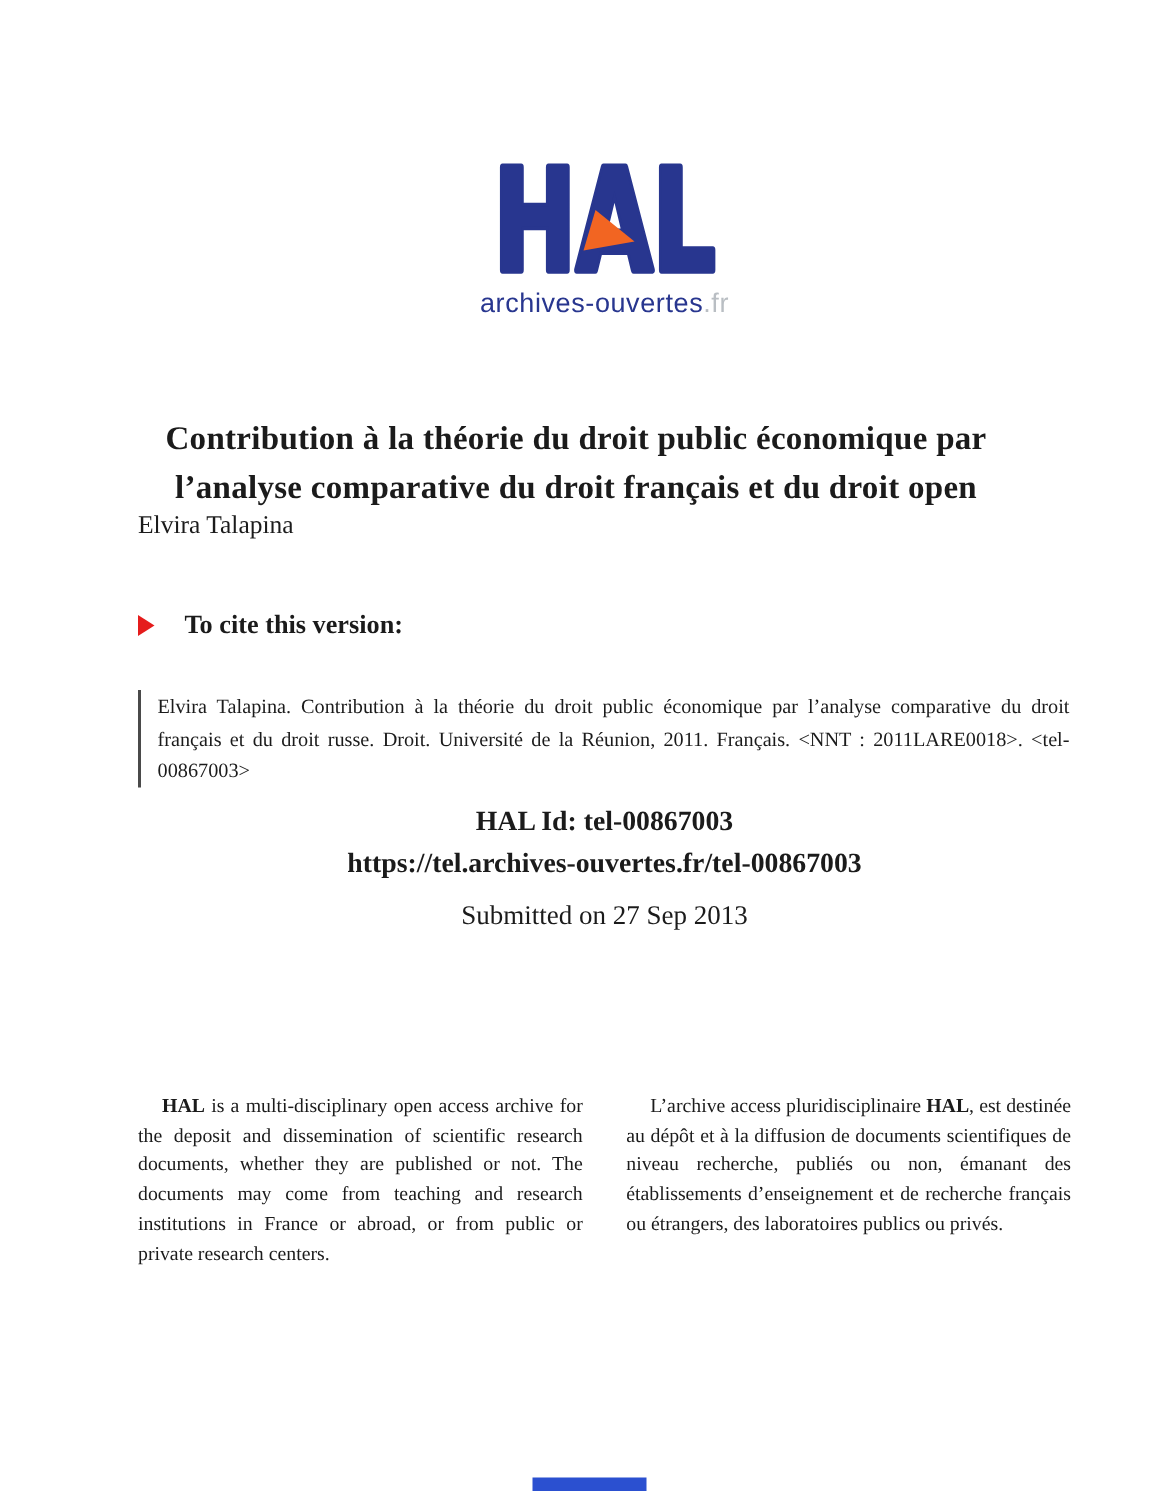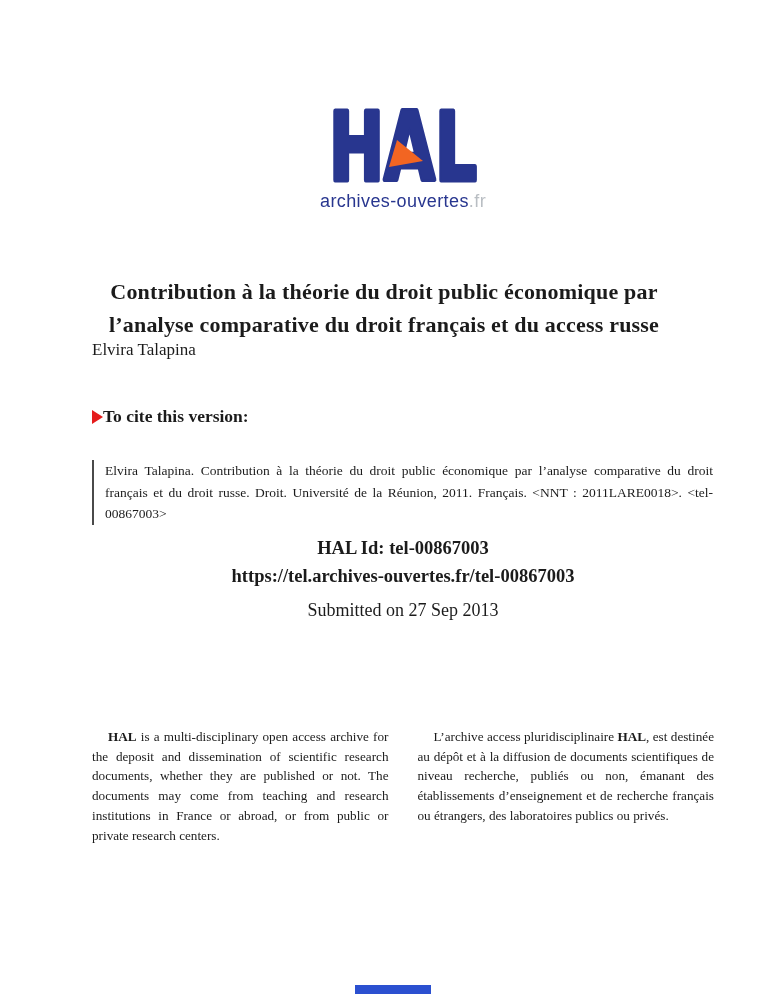--- a/index.html
+++ b/index.html
@@ -34,21 +34,21 @@
     letter-spacing:0.2px;
   }
   .doc-author{
     top:340px;
     font-size:17px;text-align:left;
   }
 
   
   .cite-head{
     top:406px;
-    display:flex;align-items:center;gap:0;
+    display:flex;align-items:center;gap:20px;
     font-weight:bold;font-size:17.5px;
   }
   .tri{
     width:0;height:0;
     border-left:11px solid #e51c1c;
     border-top:7px solid transparent;
     border-bottom:7px solid transparent;
     display:inline-block;
   }
   .cite-box{
@@ -96,21 +96,21 @@
   <div class="block logo-wrap">
     <svg class="logo-svg" width="158" height="78" viewBox="0 0 158 78">
       <text x="79" y="72" text-anchor="middle" font-family="DejaVu Sans, sans-serif" font-size="94" font-weight="bold" fill="#28368f" stroke="#28368f" stroke-width="5" stroke-linejoin="round" paint-order="stroke" textLength="148" lengthAdjust="spacingAndGlyphs">HAL</text>
       <polygon points="73,32 99,53 65,59" fill="#f26522"></polygon>
     </svg>
     <div class="logo-sub"><span>archives-ouvertes</span><span class="fr">.fr</span></div>
   </div>
 
   <div class="abs doc-title">
     <div>Contribution à la théorie du droit public économique par</div>
-    <div>l’analyse comparative du droit français et du access russe</div>
+    <div>l’analyse comparative du droit français et du droit open</div>
   </div>
   <div class="block doc-author">Elvira Talapina</div>
 
   <div class="block cite-head">
     <span class="tri"></span>
     <span>To cite this version:</span>
   </div>
   <div class="block cite-box">Elvira Talapina. Contribution à la théorie du droit public économique par l’analyse comparative du droit français et du droit russe. Droit. Université de la Réunion, 2011. Français. &lt;NNT : 2011LARE0018&gt;. &lt;tel-00867003&gt;</div>
 
   <div class="block halid">

